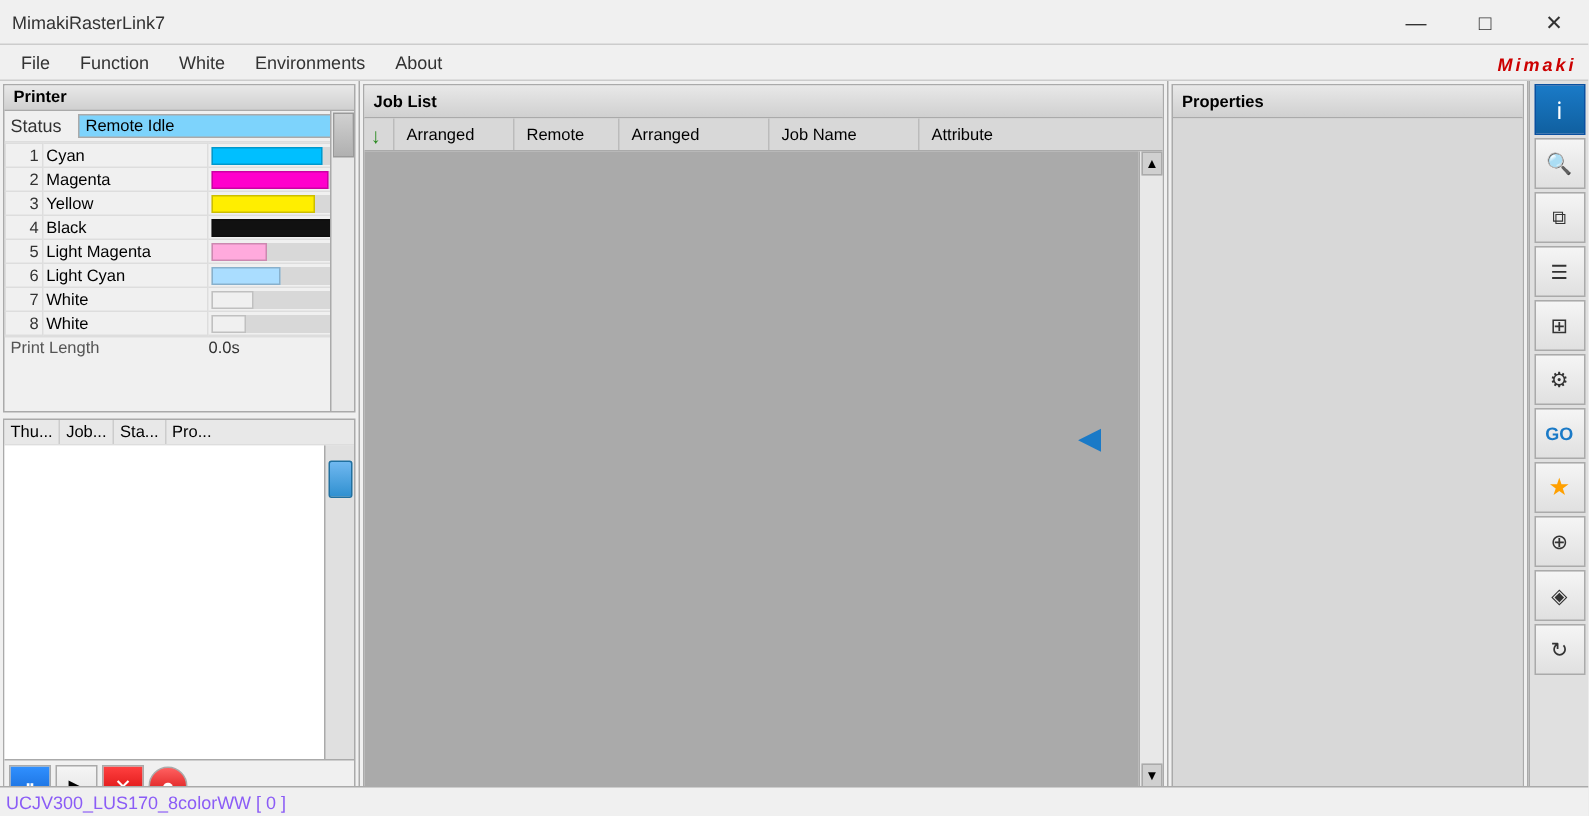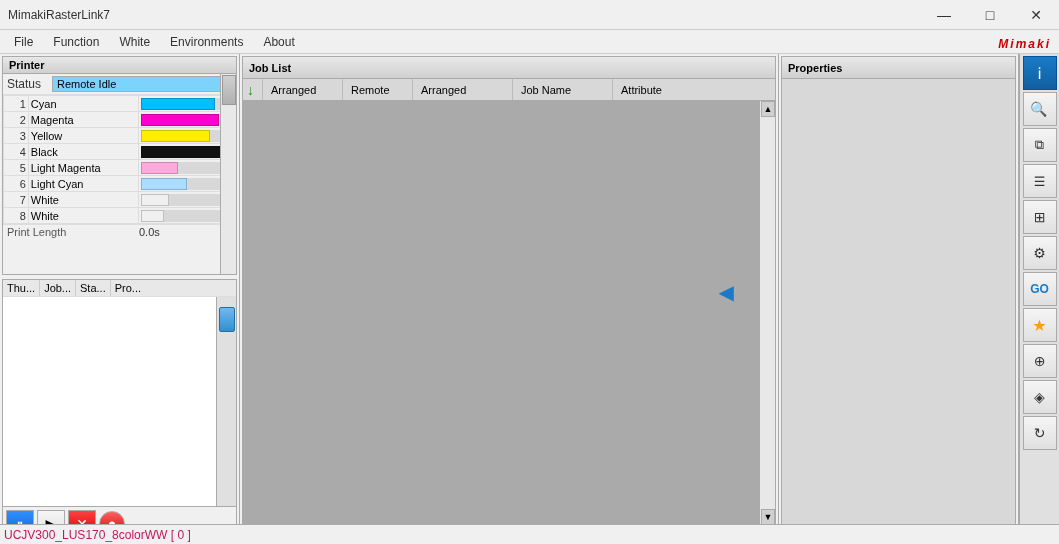--- a/index.html
+++ b/index.html
@@ -366,21 +366,21 @@
       right: 0;
       height: 20px;
       background: #f0f0f0;
       border-top: 1px solid #aaa;
       display: flex;
       align-items: center;
       padding: 0 4px;
       font-size: 11px;
     }
     .statusbar-text {
-      color: #be185d;
+      color: #8b5cf6;
     }
 
     
     .scroll-arrow {
       width: 16px;
       height: 16px;
       background: #e0e0e0;
       border: 1px solid #aaa;
       display: flex;
       align-items: center;

